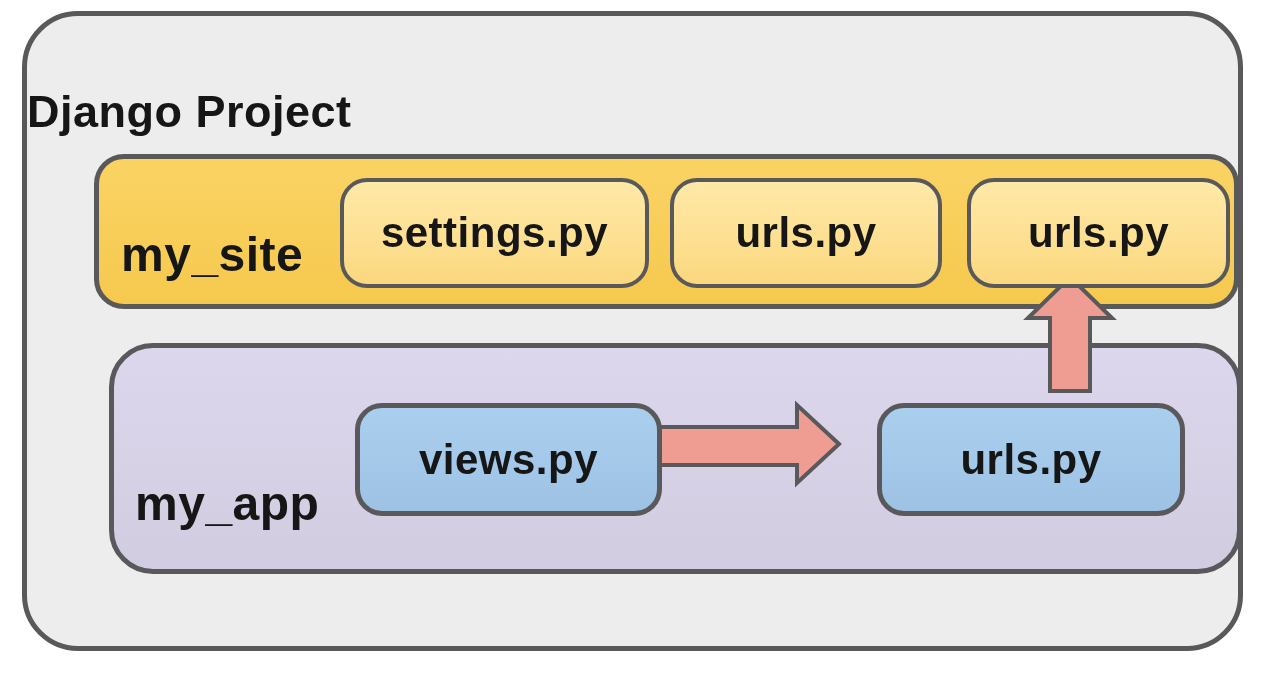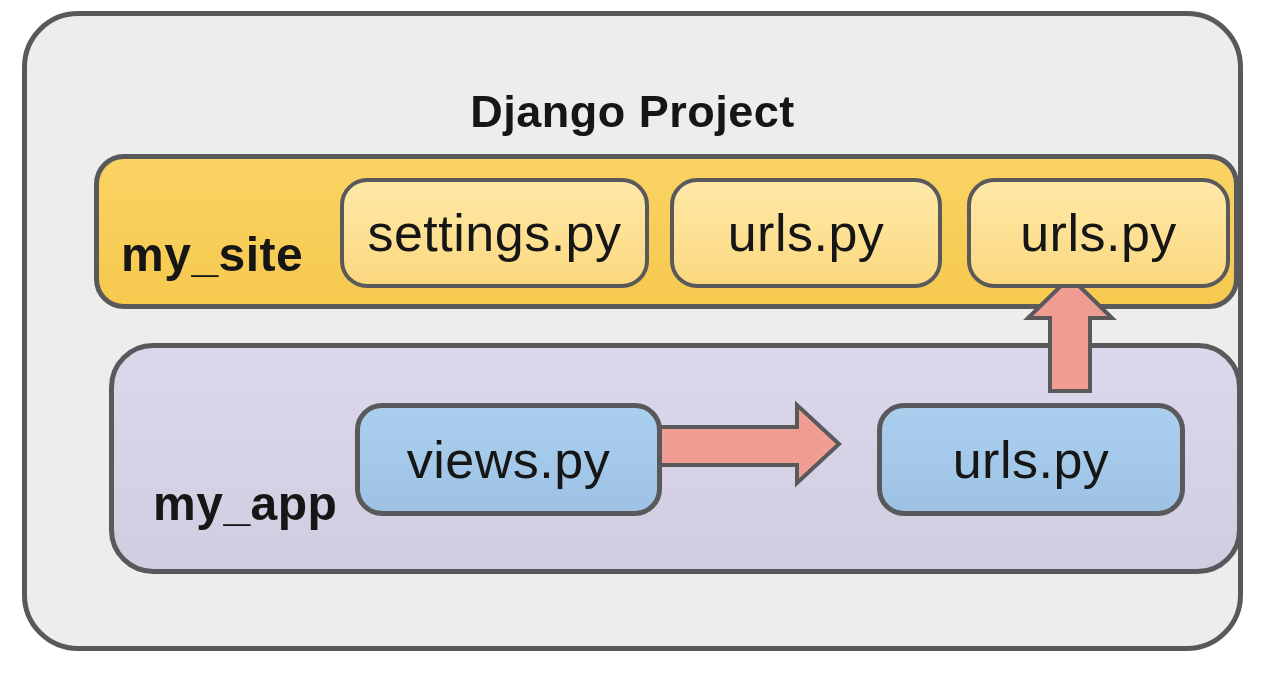--- a/index.html
+++ b/index.html
@@ -28,21 +28,21 @@
   .outer{
     position:absolute;
     left:22px;top:11px;width:1221px;height:640px;
     background:var(--outer-bg);
     border:5px solid var(--border);
     border-radius:56px;
   }
   .title{
     position:absolute;
     left:0;top:66px;width:100%;
-    text-align:center;
+    text-align:left;
     font-size:45px;
     font-weight:700;
     letter-spacing:0.5px;
     line-height:60px;
     color:var(--text);
   }
   .band{
     position:absolute;
     border:5px solid var(--border);
   }
@@ -60,31 +60,31 @@
     position:absolute;
     font-size:48px;
     font-weight:700;
     letter-spacing:0.5px;
     line-height:60px;
     color:var(--text);
     white-space:nowrap;
     margin-top:40px;
   }
   .label-site{ left:22px; top:26px; }   
-  .label-app{ left:39px; top:86px; }    
+  .label-app{ left:21px; top:86px; }    
   .filebox{
     position:absolute;
     z-index:3;
     border:4px solid var(--border);
     border-radius:27px;
     display:flex;
     align-items:center;
     justify-content:center;
-    font-size:52px;
-    font-weight:400;
+    font-size:42px;
+    font-weight:700;
     letter-spacing:0.5px;
     color:var(--text);
     white-space:nowrap;
   }
   .filebox.yellow{
     background:linear-gradient(180deg,var(--site-item-top),var(--site-item-bottom));
     top:19px;height:110px;     
   }
   .filebox.blue{
     background:linear-gradient(180deg,var(--app-item-top),var(--app-item-bottom));

